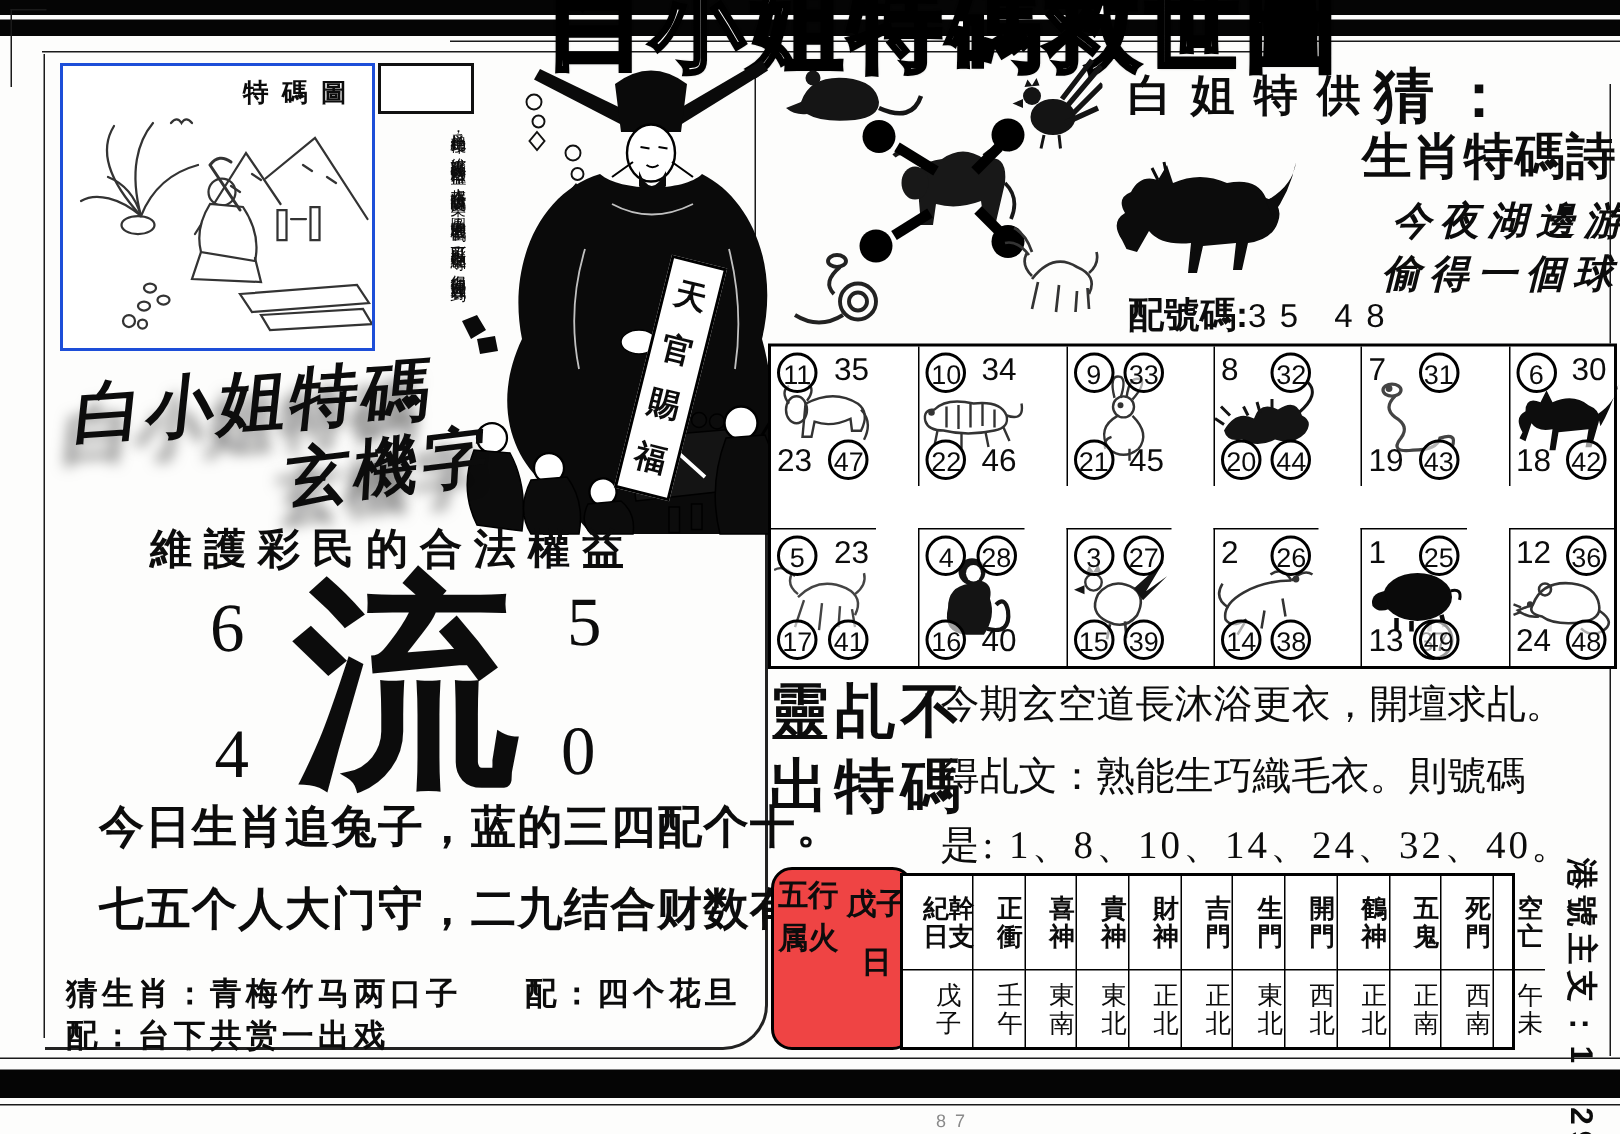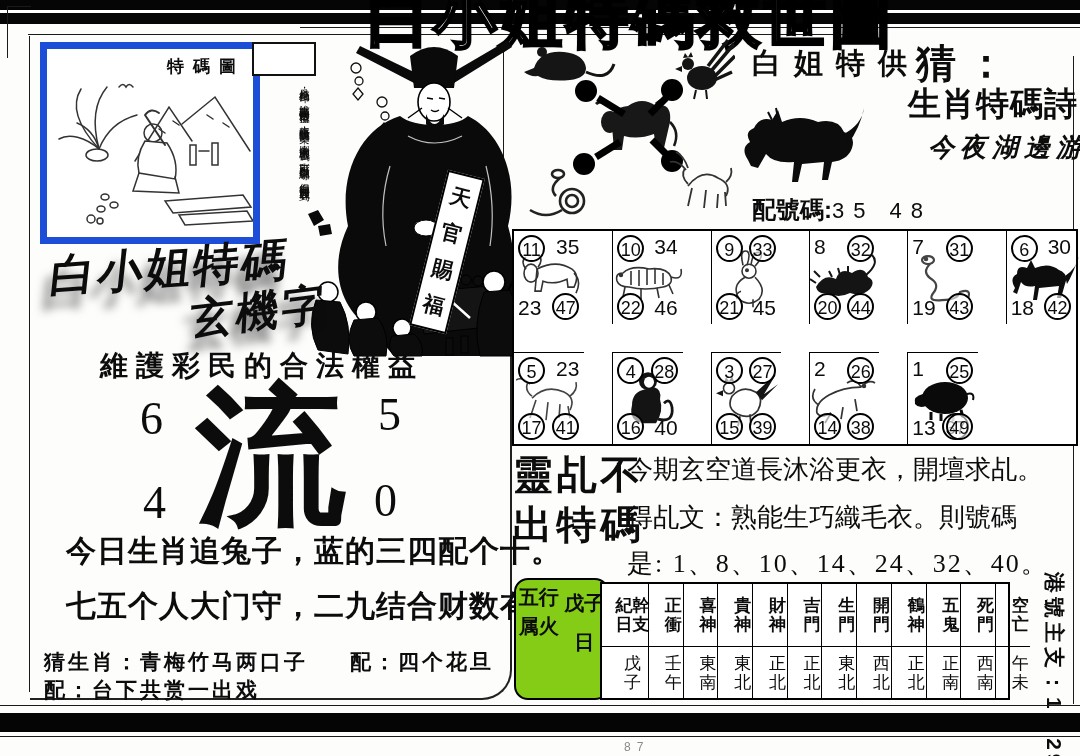--- a/index.html
+++ b/index.html
@@ -9,21 +9,21 @@
   .hline{position:absolute;background:#1a1a1a;height:1px;}
   .vline{position:absolute;background:#1a1a1a;width:1px;}
 
   
   .bar{position:absolute;left:0;width:1080px;background:#050505;}
   .banner-title{position:absolute;left:368px;top:-24px;font:900 62px "DejaVu Serif",serif;
     color:#fff;letter-spacing:4px;-webkit-text-stroke:2.5px #000;
     text-shadow:0 0 2px #000;white-space:nowrap;transform:scaleY(1.05);}
 
   
-  .tm-box{position:absolute;left:40px;top:42px;width:206px;height:188px;border:7px solid #1d4ed8;background:#fff;}
+  .tm-box{position:absolute;left:40px;top:42px;width:206px;height:188px;border:2px solid #1d4ed8;background:#fff;}
   .tm-label{position:absolute;right:8px;top:6px;font:600 17px "Liberation Serif",serif;letter-spacing:9px;}
   .anti-box{position:absolute;left:252px;top:42px;width:60px;height:30px;border:2px solid #111;background:#fff;}
   .anti-text{position:absolute;left:246px;top:80px;width:66px;height:170px;
     writing-mode:vertical-rl;font:500 10.5px "Liberation Serif",serif;line-height:16px;letter-spacing:1px;}
   .scroll{position:absolute;left:428px;top:172px;width:34px;height:156px;background:#fff;border:2px solid #000;
     transform:rotate(14deg);font:700 21px "Liberation Serif",serif;text-align:center;line-height:37px;
     display:flex;align-items:center;justify-content:center;word-break:break-all;}
   .callig1{position:absolute;left:50px;top:238px;font:900 45px "DejaVu Serif",serif;letter-spacing:3px;
     transform:rotate(-4deg) skewX(-10deg);text-shadow:-6px 14px 9px rgba(0,0,0,.5);white-space:nowrap;}
   .callig2{position:absolute;left:190px;top:283px;font:900 43px "DejaVu Serif",serif;letter-spacing:3px;
@@ -56,21 +56,21 @@
     line-height:26px;font-size:18px;background:rgba(255,255,255,.6);box-sizing:border-box;}
   .gn.tl{top:4px;left:4px;} .gn.tr{top:4px;right:5px;}
   .gn.bl{bottom:4px;left:4px;} .gn.br{bottom:4px;right:5px;} .gn.bm{bottom:4px;left:34px;}
   .ganim{position:absolute;left:50%;top:50%;transform:translate(-50%,-48%);}
 
   .seal{position:absolute;left:514px;top:450px;font:900 39px "Liberation Serif",serif;line-height:50px;letter-spacing:4px;
     transform:scaleX(1.02);}
   .oracle{position:absolute;left:627px;width:450px;font:500 26px "Liberation Serif",serif;white-space:nowrap;}
 
   .wuxing{position:absolute;left:514px;top:578px;width:95px;height:122px;border:2.5px solid #000;border-radius:14px;
-    background:#84cc16;display:flex;box-sizing:border-box;}
+    background:#ef4444;display:flex;box-sizing:border-box;}
   .wx-col{flex:1;text-align:center;font:700 20px "Liberation Serif",serif;word-break:break-all;}
   .wx-left{line-height:29px;padding-top:3px;}
   .wx-right{line-height:39px;padding-top:4px;}
 
   .ftable{position:absolute;left:600px;top:582px;width:410px;height:118px;border:2px solid #000;background:#fff;
     display:grid;grid-template-columns:46px repeat(11,1fr);grid-template-rows:62px 1fr;box-sizing:border-box;}
   .fcell{border-left:1.5px solid #000;display:flex;align-items:center;justify-content:center;box-sizing:border-box;padding-left:15px;}
   .fcell.first{border-left:none;}
   .fcell.val{border-top:1.5px solid #000;}
   .v2{width:1.1em;font:600 17px "Liberation Serif",serif;line-height:19px;text-align:center;word-break:break-all;}
@@ -262,20 +262,21 @@
   <svg class="abs" style="left:720px;top:98px;" width="145" height="90" viewBox="0 0 145 90">
     <path d="M28 62 Q20 50 30 44 Q24 34 34 30 Q40 18 52 22 L58 12 L62 24 Q80 16 98 24 Q118 20 124 34 Q136 38 132 50 Q128 62 112 64 L108 82 L102 82 L104 64 L82 66 L78 84 L72 84 L74 64 Q54 66 46 56 L38 70 L31 68 Z" fill="#0c0c0c"></path>
     <path d="M124 36 Q142 26 144 10 Q140 30 128 46 Z" fill="#0c0c0c"></path>
     <path d="M52 22 L48 14 M58 20 L56 10" stroke="#0c0c0c" stroke-width="2"></path>
   </svg>
 
   <div class="supply">白姐特供</div>
   <div class="guess">猜：</div>
   <div class="guess-title">生肖特碼詩</div>
   <div class="zpoem" style="left:928px;top:130px;">今夜湖邊游</div>
+  <div class="zpoem" style="left:921px;top:165px;">偷得一個球</div>
   <div class="pairline">
     <span class="pl">配號碼:</span><span class="pn">35 48</span>
   </div>
 
   <div class="zgrid">
 
     <div class="gcell c0">
       <span class="gn tl c">11</span>
       <span class="gn tr">35</span>
       <span class="gn bl">23</span>
@@ -426,20 +427,36 @@
       <span class="gn bm c">37</span>
       <span class="gn br c">49</span>
       <svg class="ganim" width="64" height="46" viewBox="0 0 64 46">
           <ellipse cx="34" cy="22" rx="23" ry="16" fill="#0a0a0a"></ellipse>
           <path d="M12 18 Q2 20 4 28 Q8 33 15 30" fill="#0a0a0a"></path>
           <path d="M20 36 l0 8 M30 38 l0 7 M42 38 l0 7 M50 34 l2 8" stroke="#0a0a0a" stroke-width="3"></path>
           <path d="M56 18 q8 -2 6 6" stroke="#0a0a0a" stroke-width="2" fill="none"></path>
         </svg>
     </div>
 
+    <div class="gcell r2">
+      <span class="gn tl">12</span>
+      <span class="gn tr c">36</span>
+      <span class="gn bl">24</span>
+      <span class="gn br c">48</span>
+      <svg class="ganim" width="66" height="48" viewBox="0 0 66 48">
+          <g stroke="#333" stroke-width="1.7" fill="none">
+            <path d="M14 28 Q20 12 40 14 Q56 16 58 28 Q60 38 46 40 Q28 42 20 36 Q10 34 14 28 Z"></path>
+            <path d="M14 28 L4 32 Q10 37 18 36"></path>
+            <circle cx="22" cy="18" r="4"></circle>
+            <path d="M58 32 Q70 40 60 46 Q52 50 46 44"></path>
+            <path d="M6 30 l-5 -2 M6 33 l-5 2"></path>
+            <circle cx="12" cy="28" r="1.2" fill="#333"></circle>
+          </g>
+        </svg>
+    </div>
   </div>
 
   <div class="seal">
     <div>靈乩不</div>
     <div>出特碼</div>
   </div>
   <div class="oracle" style="top:452px;">今期玄空道長沐浴更衣，開壇求乩。</div>
   <div class="oracle" style="top:500px;">得乩文：熟能生巧織毛衣。則號碼</div>
   <div class="oracle" style="top:546px;letter-spacing:2px;">是: 1、8、10、14、24、32、40。</div>
 

